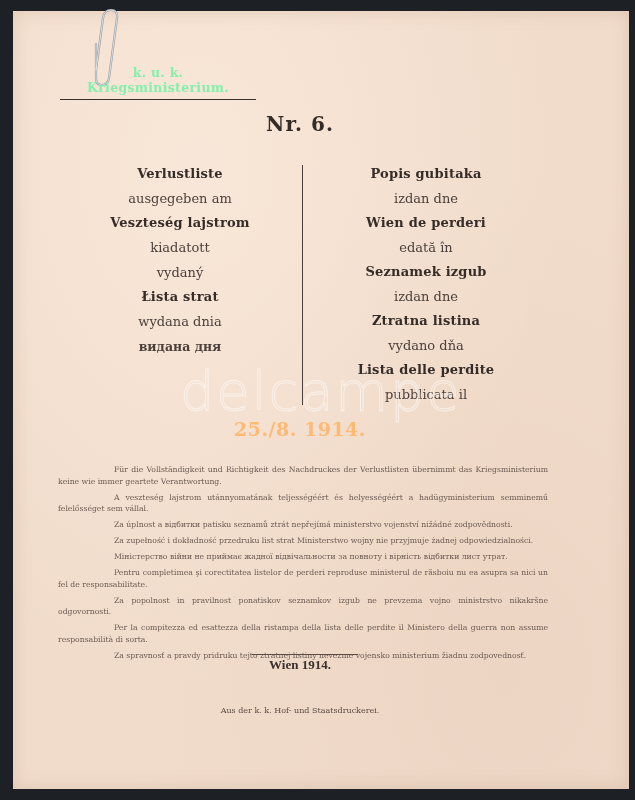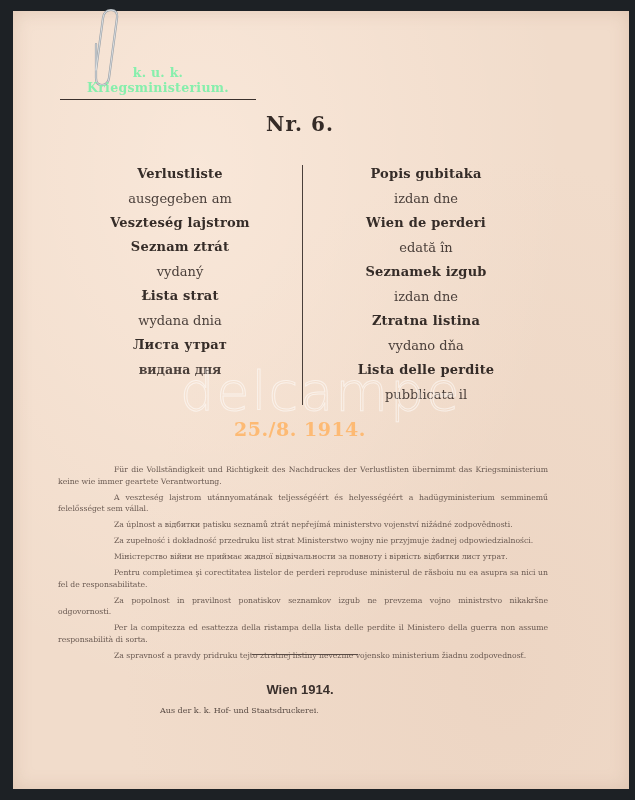--- a/index.html
+++ b/index.html
@@ -61,25 +61,25 @@
       position: absolute; left: 58px; top: 464px; width: 490px;
       font-family: "DejaVu Serif", serif; font-size: 7.7px; line-height: 11.5px;
       color: #6a5a52; text-align: justify;
     }
     .disclaimers p { margin: 0 0 4.5px 0; text-indent: 56px; }
     .rule {
       position: absolute; left: 252px; top: 654px; width: 106px; height: 1px;
       background: #5a4c45;
     }
     .city {
-      position: absolute; left: 200px; top: 682px; width: 200px; text-align: center;
-      font-family: Liberation Sans, sans-serif; font-weight: bold; font-size: 13px; color: #3a302c;
+      position: absolute; left: 200px; top: 657px; width: 200px; text-align: center;
+      font-family: Liberation Serif, serif; font-weight: bold; font-size: 13px; color: #3a302c;
     }
     .printer {
-      position: absolute; left: 160px; top: 706px; width: 280px; 
+      position: absolute; left: 160px; top: 706px; width: 280px; text-align: center;
       font-family: "DejaVu Serif", serif; font-size: 8px; color: #5a4c45;
     }
     .watermark {
       position: absolute; left: 180px; top: 362px; width: 320px; height: 60px;
       font-family: "DejaVu Sans", sans-serif; font-size: 54px; font-weight: 300;
       color: rgba(255,255,255,0.35); letter-spacing: 2px; line-height: 60px;
       white-space: nowrap; pointer-events: none;
       -webkit-text-stroke: 1px rgba(255,255,255,0.55);
       color: transparent;
     }
@@ -94,25 +94,24 @@
   <path d="M16 36 L16 70 Q16 77 22 77 Q28 77 29 70 L37 10 Q38 2 31 2 Q24 2 23 10 L16 62" fill="none" stroke="#e8ecef" stroke-width="0.8" stroke-linecap="round"></path>
 </svg>
 
 <div class="ministry">k. u. k. Kriegsministerium.</div>
 <div class="nr">Nr. 6.</div>
 
 <div class="col left">
   <div class="title">Verlustliste</div>
   <div class="sub">ausgegeben am</div>
   <div class="title">Veszteség lajstrom</div>
-  <div class="title">Seznam ztrát</div>
+  <div class="sub">kiadatott</div>
   <div class="sub">vydaný</div>
   <div class="title">Łista strat</div>
   <div class="sub">wydana dnia</div>
-  <div class="title">Листа утрат</div>
   <div class="sub bold">видана дня</div>
 </div>
 
 <div class="divider"></div>
 
 <div class="col right">
   <div class="title">Popis gubitaka</div>
   <div class="sub">izdan dne</div>
   <div class="title">Wien de perderi</div>
   <div class="sub">edată în</div>

